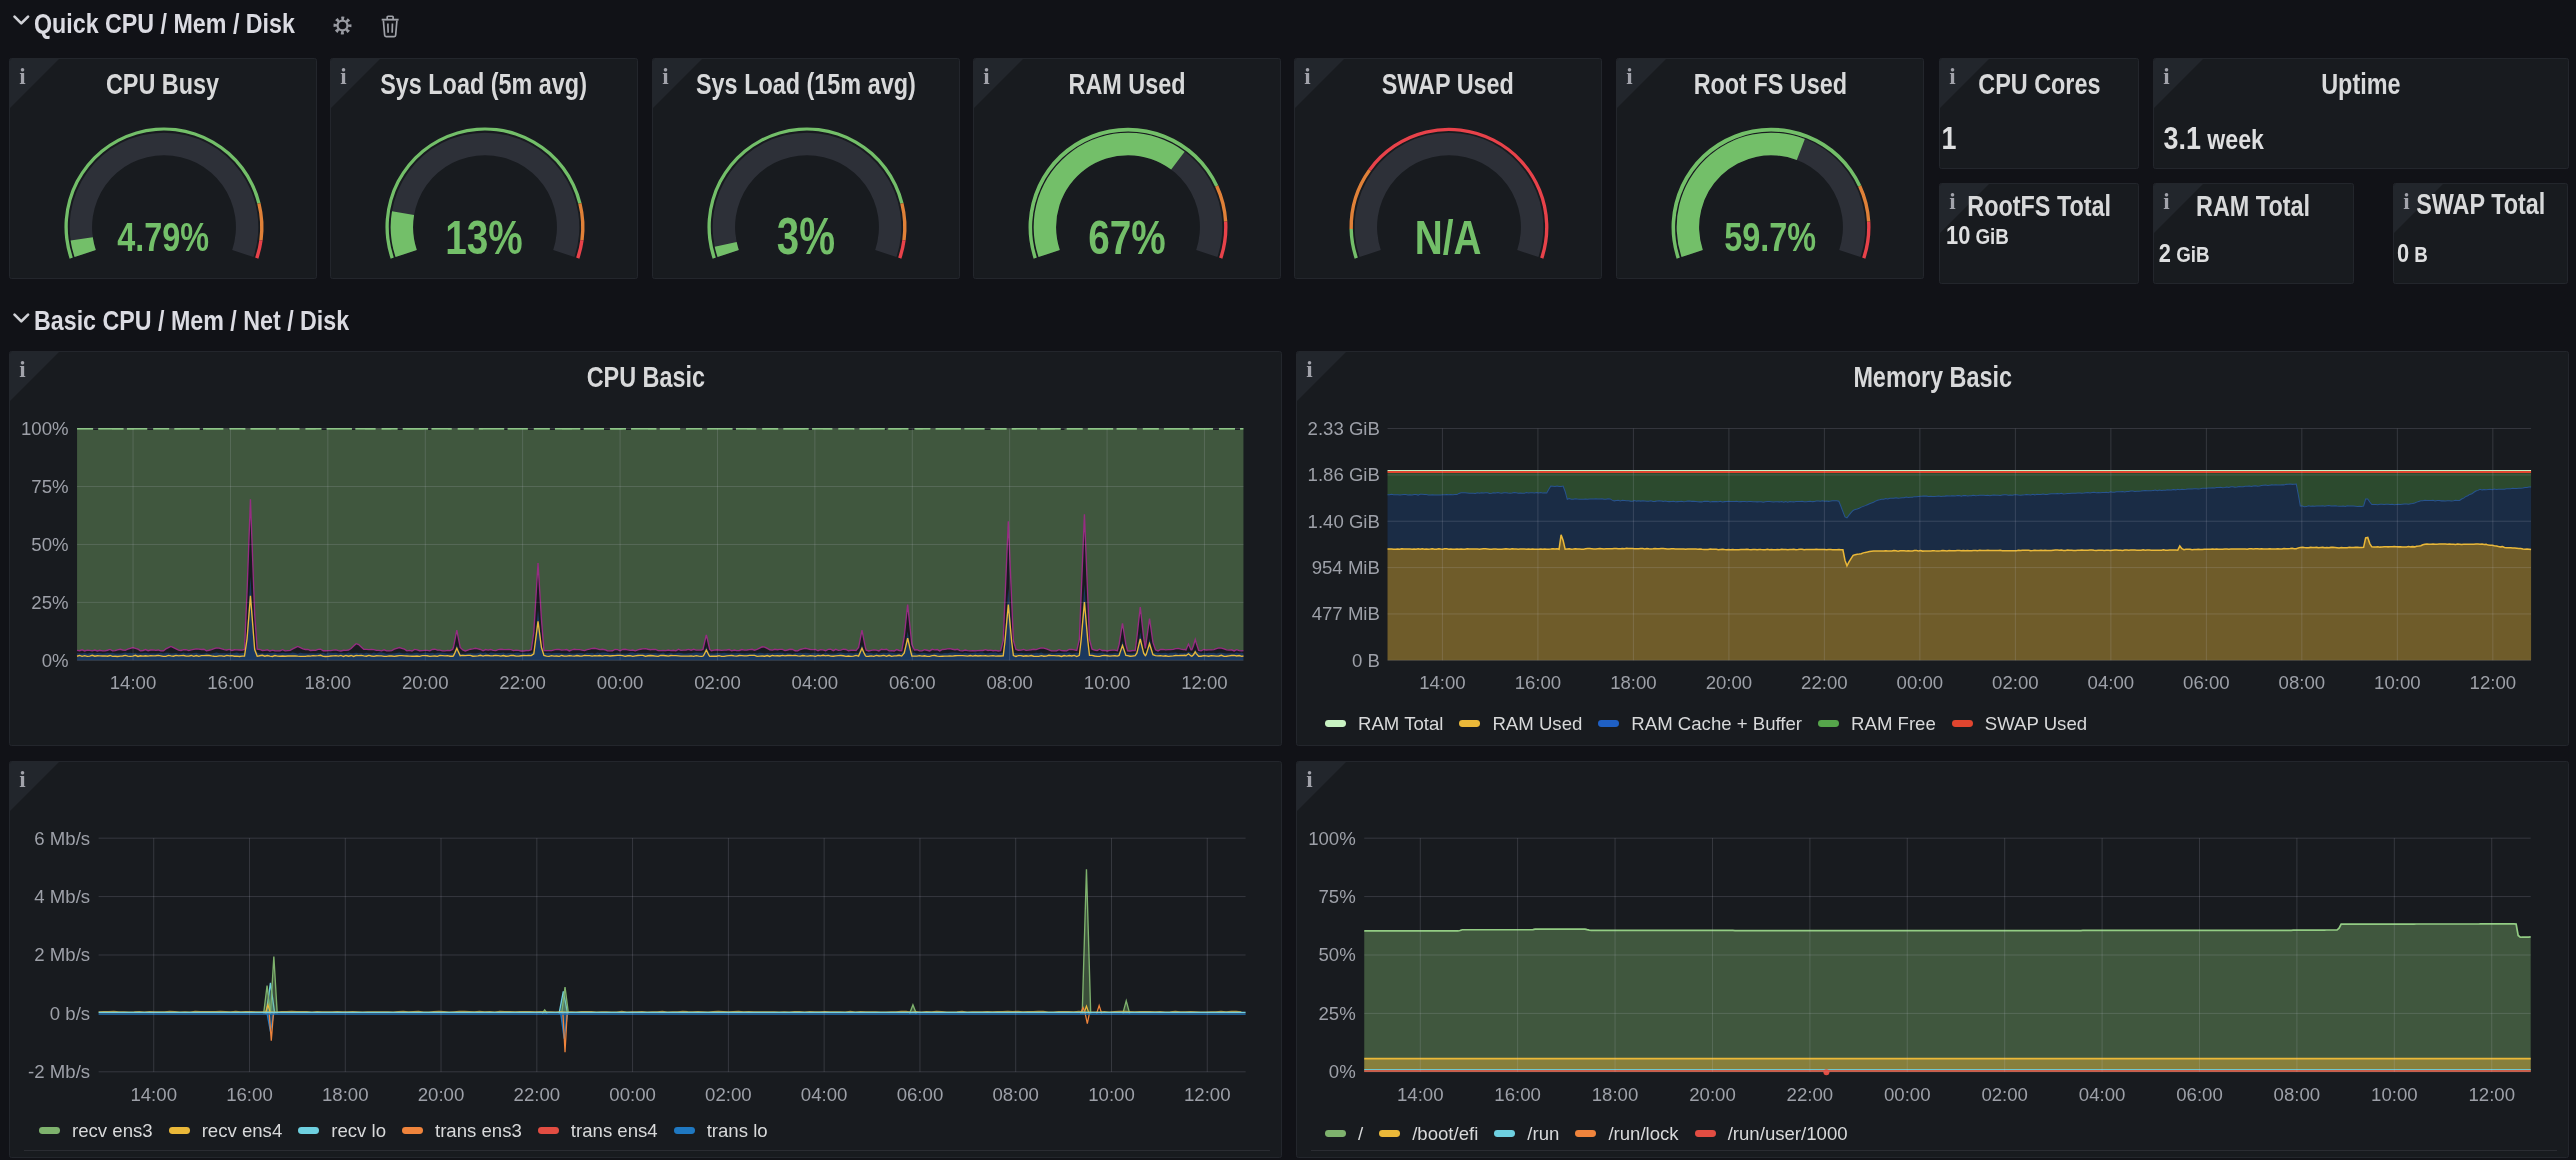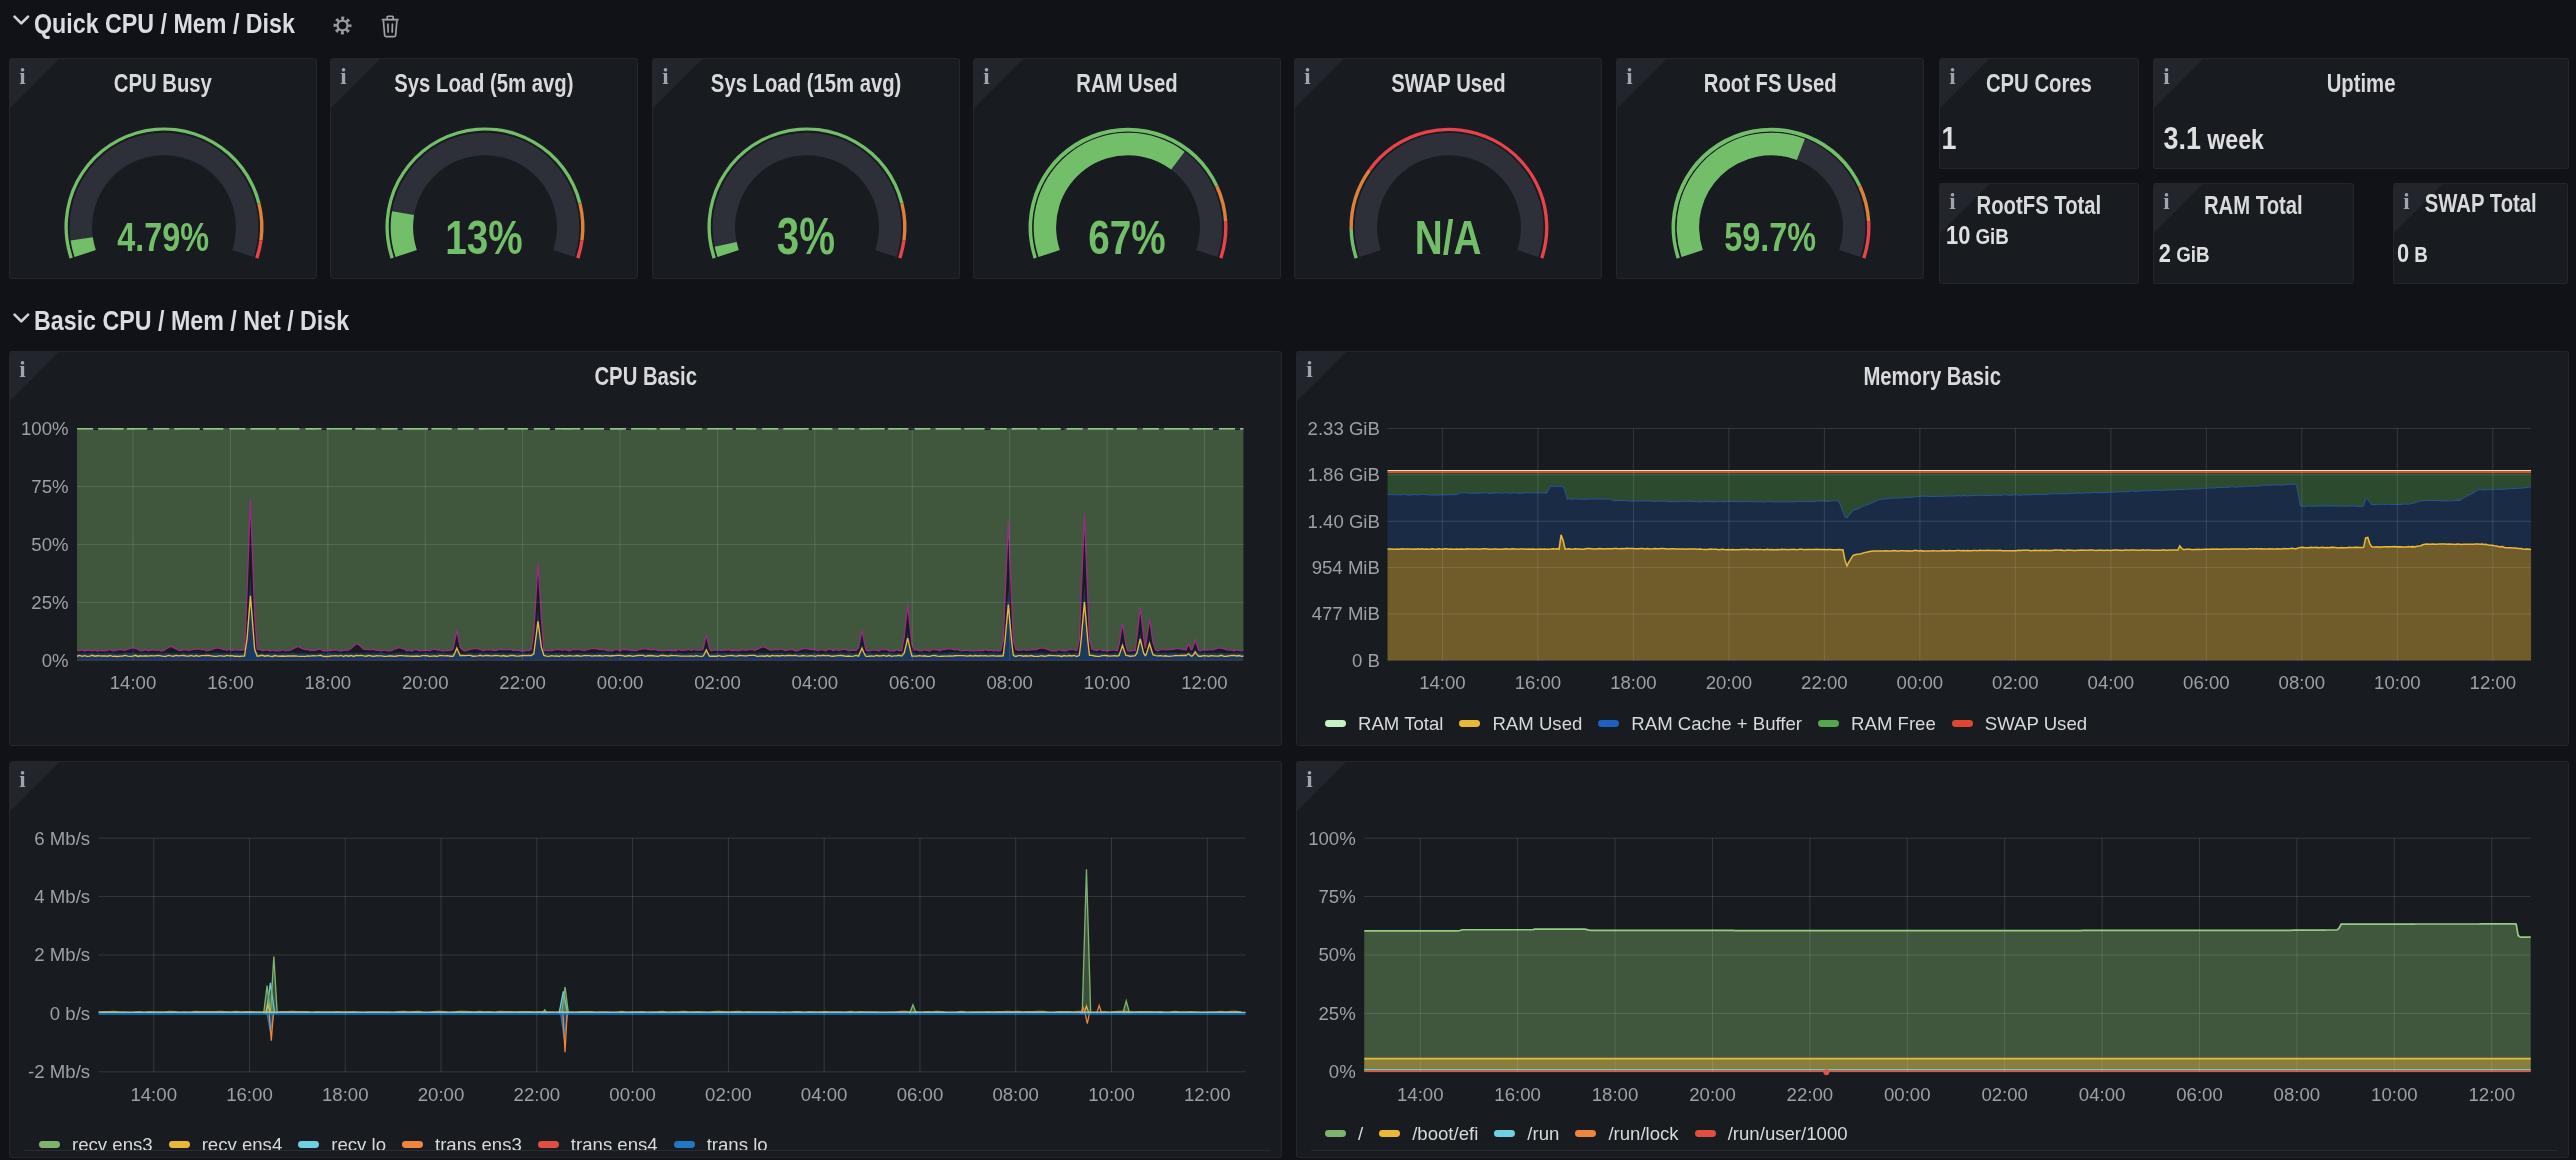--- a/index.html
+++ b/index.html
@@ -1,17 +1,17 @@
 <!DOCTYPE html>
 <html style="font-size:13.5px"><head><meta charset="utf-8"><style>
 *{margin:0;padding:0;box-sizing:border-box}
 html,body{width:2576px;height:1160px;background:#111217;font-family:"Liberation Sans",sans-serif;overflow:hidden}
 body{position:relative}
 .panel{position:absolute;background:#181b1f;border:0.8px solid #23262c;border-radius:2.5px;overflow:hidden}
-.ptitle{position:absolute;top:11px;left:0;right:0;text-align:center;font-weight:700;font-size:26px;line-height:27px;color:#d8d9da;white-space:nowrap}
+.ptitle{position:absolute;top:11px;left:0;right:0;text-align:center;font-weight:700;font-size:30px;line-height:27px;color:#d8d9da;white-space:nowrap}
 .ptitle>span{display:inline-block;transform:scaleX(0.78)}
 .gval{position:absolute;top:178px;left:0;right:0;text-align:center;font-weight:700;color:#73bf69;line-height:0}
 .gval>span{display:inline-block;transform:scaleX(0.79)}
 .sval{position:absolute;left:0;right:0;text-align:left;font-weight:700;color:#dedfe0;line-height:0}
 .sval>span{display:inline-block;transform:scaleX(0.84)}
 .unit{font-size:0.86em;font-weight:700}
 .iico{position:absolute;left:9.3px;top:5.1px;font-family:"Liberation Serif",serif;font-weight:700;font-size:23px;color:#a2a3ab}
 .rowtitle{position:absolute;font-weight:700;font-size:28px;color:#dbdbe2;white-space:nowrap;transform:scaleX(0.83);transform-origin:0 50%}
 .legend{position:absolute;display:flex;align-items:center;font-size:18.6px;color:#d8d9da;white-space:nowrap;line-height:25.4px}
 .li{display:flex;align-items:center;margin-right:16px}
@@ -335,21 +335,21 @@
         <line x1="1085.3" y1="989" x2="1085.3" y2="1265" stroke="rgba(204,204,220,0.20)" stroke-width="1"></line>
         <line x1="1198.4" y1="989" x2="1198.4" y2="1265" stroke="rgba(204,204,220,0.20)" stroke-width="1"></line>
         <line x1="1311.6" y1="989" x2="1311.6" y2="1265" stroke="rgba(204,204,220,0.20)" stroke-width="1"></line>
         <line x1="1424.7" y1="989" x2="1424.7" y2="1265" stroke="rgba(204,204,220,0.20)" stroke-width="1"></line>
       </g>
     </svg>
     <svg style="position:absolute;left:0;top:0" width="49" height="49" viewBox="0 0 58 58">
       <path d="M0 0 L58 0 L0 58 Z" fill="#22262c"></path>
     </svg>
     <div class="iico">i</div>
-    <div class="legend" style="left:29px;top:370px">
+    <div class="legend" style="left:29px;top:356px">
       <span class="li"><span class="sw" style="background:#7eb26d"></span>recv ens3</span>
       <span class="li"><span class="sw" style="background:#eab839"></span>recv ens4</span>
       <span class="li"><span class="sw" style="background:#6ed0e0"></span>recv lo</span>
       <span class="li"><span class="sw" style="background:#ef843c"></span>trans ens3</span>
       <span class="li"><span class="sw" style="background:#e24d42"></span>trans ens4</span>
       <span class="li"><span class="sw" style="background:#1f78c1"></span>trans lo</span>
     </div>
     <div style="position:absolute;left:13.5px;top:388px;width:1246px;height:0.8px;background:#2a2c32"></div>
   </div>
 <div class="panel" style="left:1296px;top:761px;width:1273px;height:397px">

